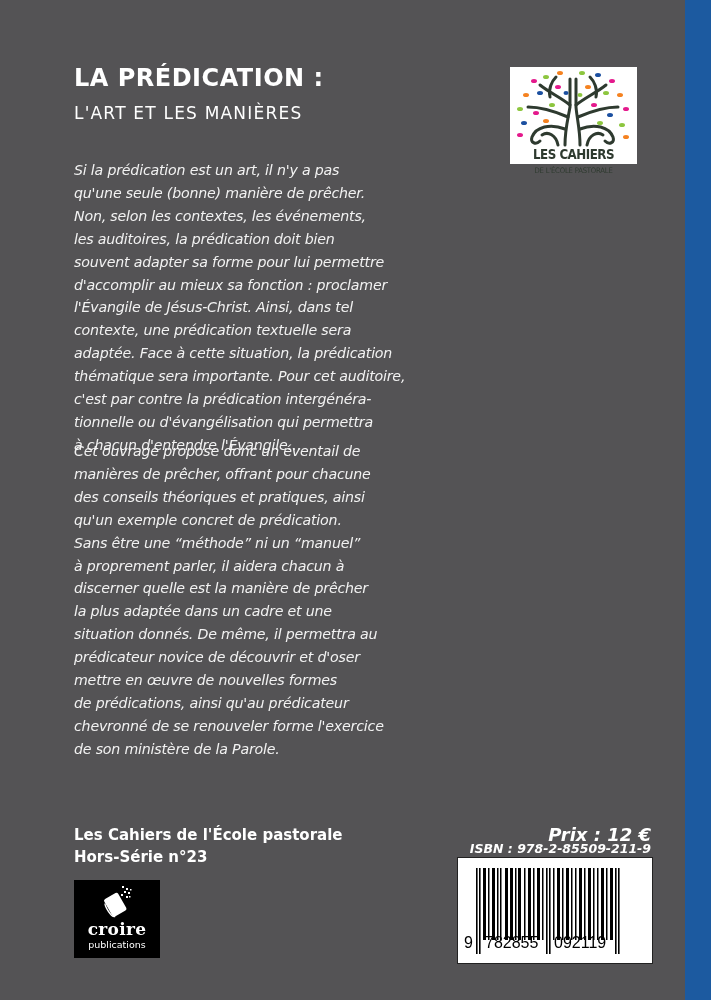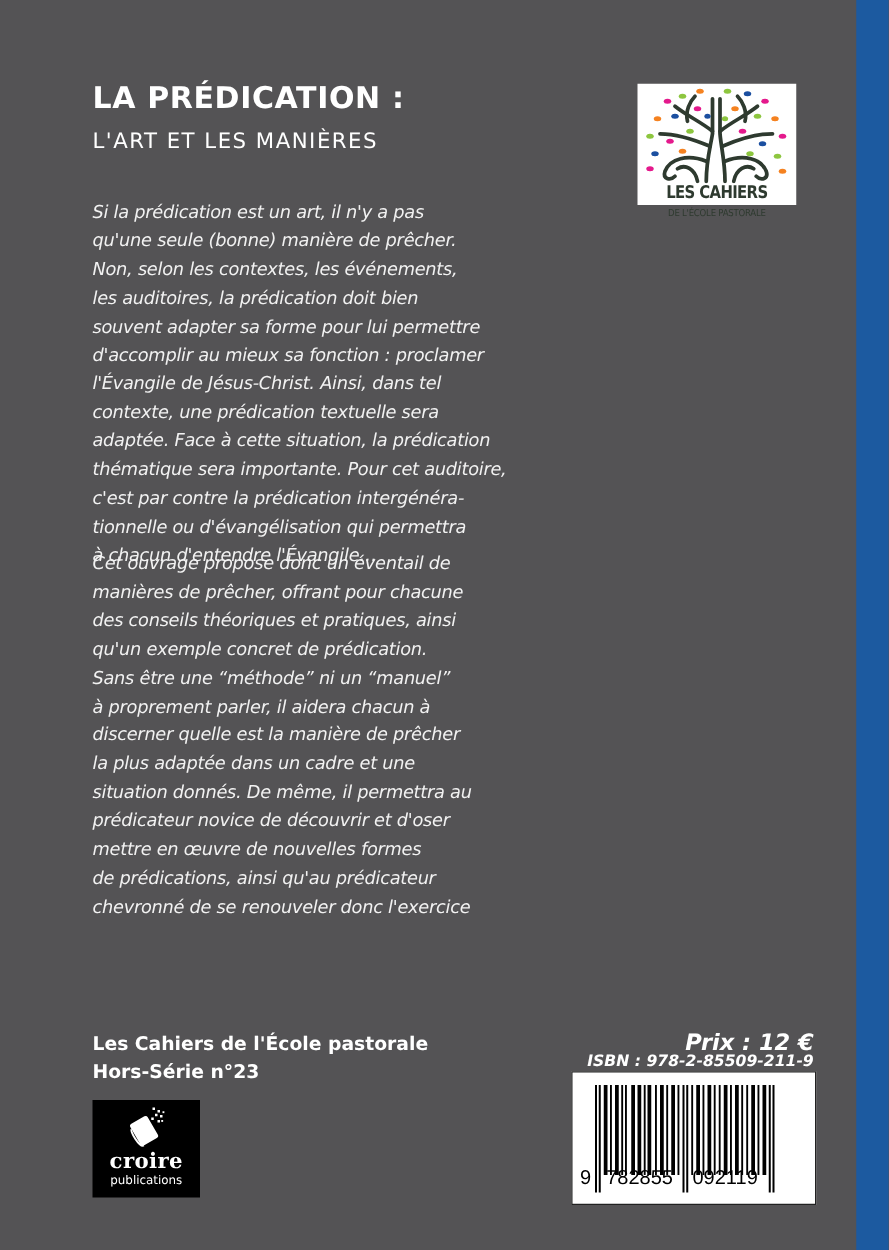--- a/index.html
+++ b/index.html
@@ -56,21 +56,22 @@
   <span class="ln">des conseils théoriques et pratiques, ainsi</span>
   <span class="ln">qu'un exemple concret de prédication.</span>
   <span class="ln">Sans être une “méthode” ni un “manuel”</span>
   <span class="ln">à proprement parler, il aidera chacun à</span>
   <span class="ln">discerner quelle est la manière de prêcher</span>
   <span class="ln">la plus adaptée dans un cadre et une</span>
   <span class="ln">situation donnés. De même, il permettra au</span>
   <span class="ln">prédicateur novice de découvrir et d'oser</span>
   <span class="ln">mettre en œuvre de nouvelles formes</span>
   <span class="ln">de prédications, ainsi qu'au prédicateur</span>
-  <span class="ln">chevronné de se renouveler donc l'exercice</span>
+  <span class="ln">chevronné de se renouveler forme l'exercice</span>
+  <span class="ln">de son ministère de la Parole.</span>
 </div>
 
 <div class="logo">
   <svg width="127" height="80" viewBox="0 0 127 80">
     <g fill="none" stroke="#2e3a2f" stroke-width="3" stroke-linecap="round">
       <path d="M55 78 C55 62 58 52 60 40 L60 12"></path>
       <path d="M70 78 C70 62 67 52 66 40 L66 12"></path>
       <path d="M60 38 C50 30 40 26 30 18"></path>
       <path d="M66 38 C76 30 86 26 96 18"></path>
       <path d="M58 50 C44 44 30 40 18 40"></path>

